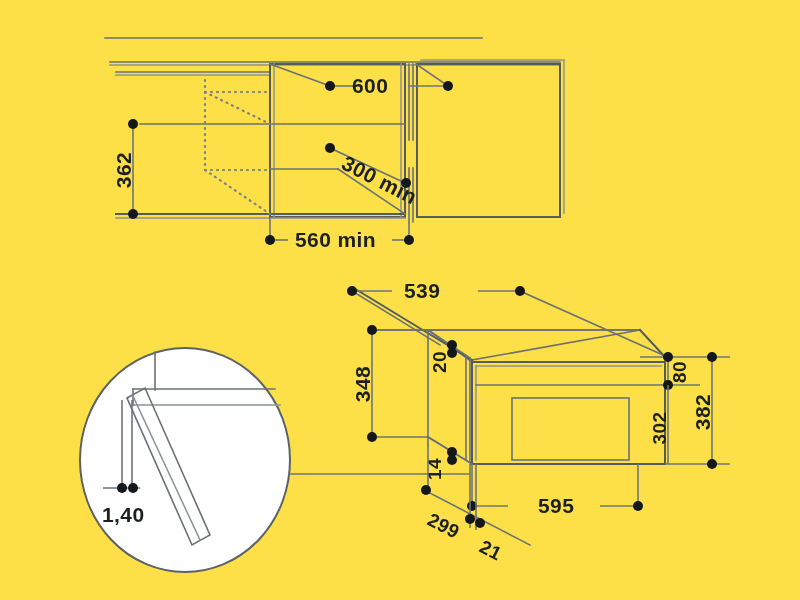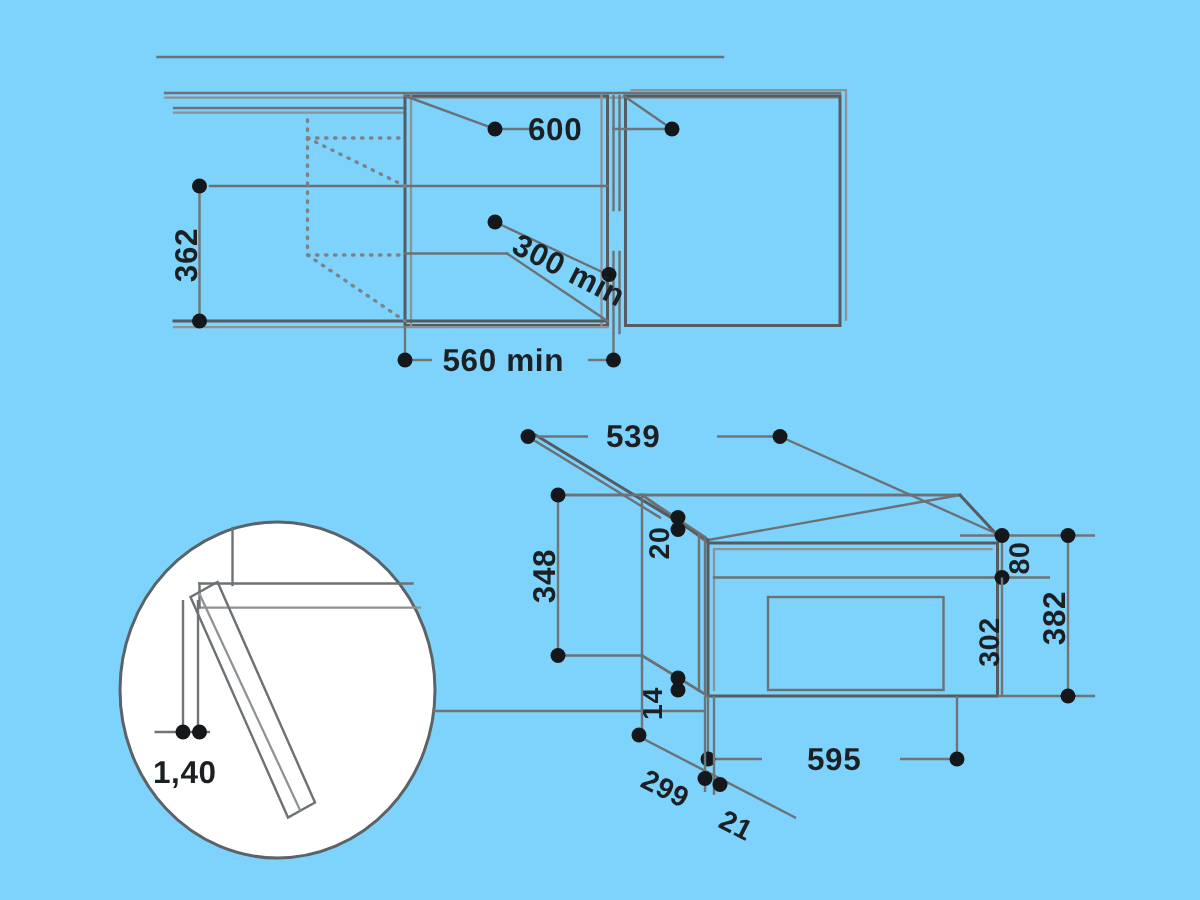--- a/index.html
+++ b/index.html
@@ -8,21 +8,21 @@
     padding: 0;
     background: #ffffff;
   }
   body {
     font-family: "Liberation Sans", sans-serif;
   }
   #drawing-root {
     position: relative;
     width: 800px;
     height: 600px;
-    background: #7dd3fc;
+    background: #fde047;
     overflow: hidden;
   }
   #drawing-svg {
     position: absolute;
     top: 0;
     left: 0;
     width: 800px;
     height: 600px;
     display: block;
   }

